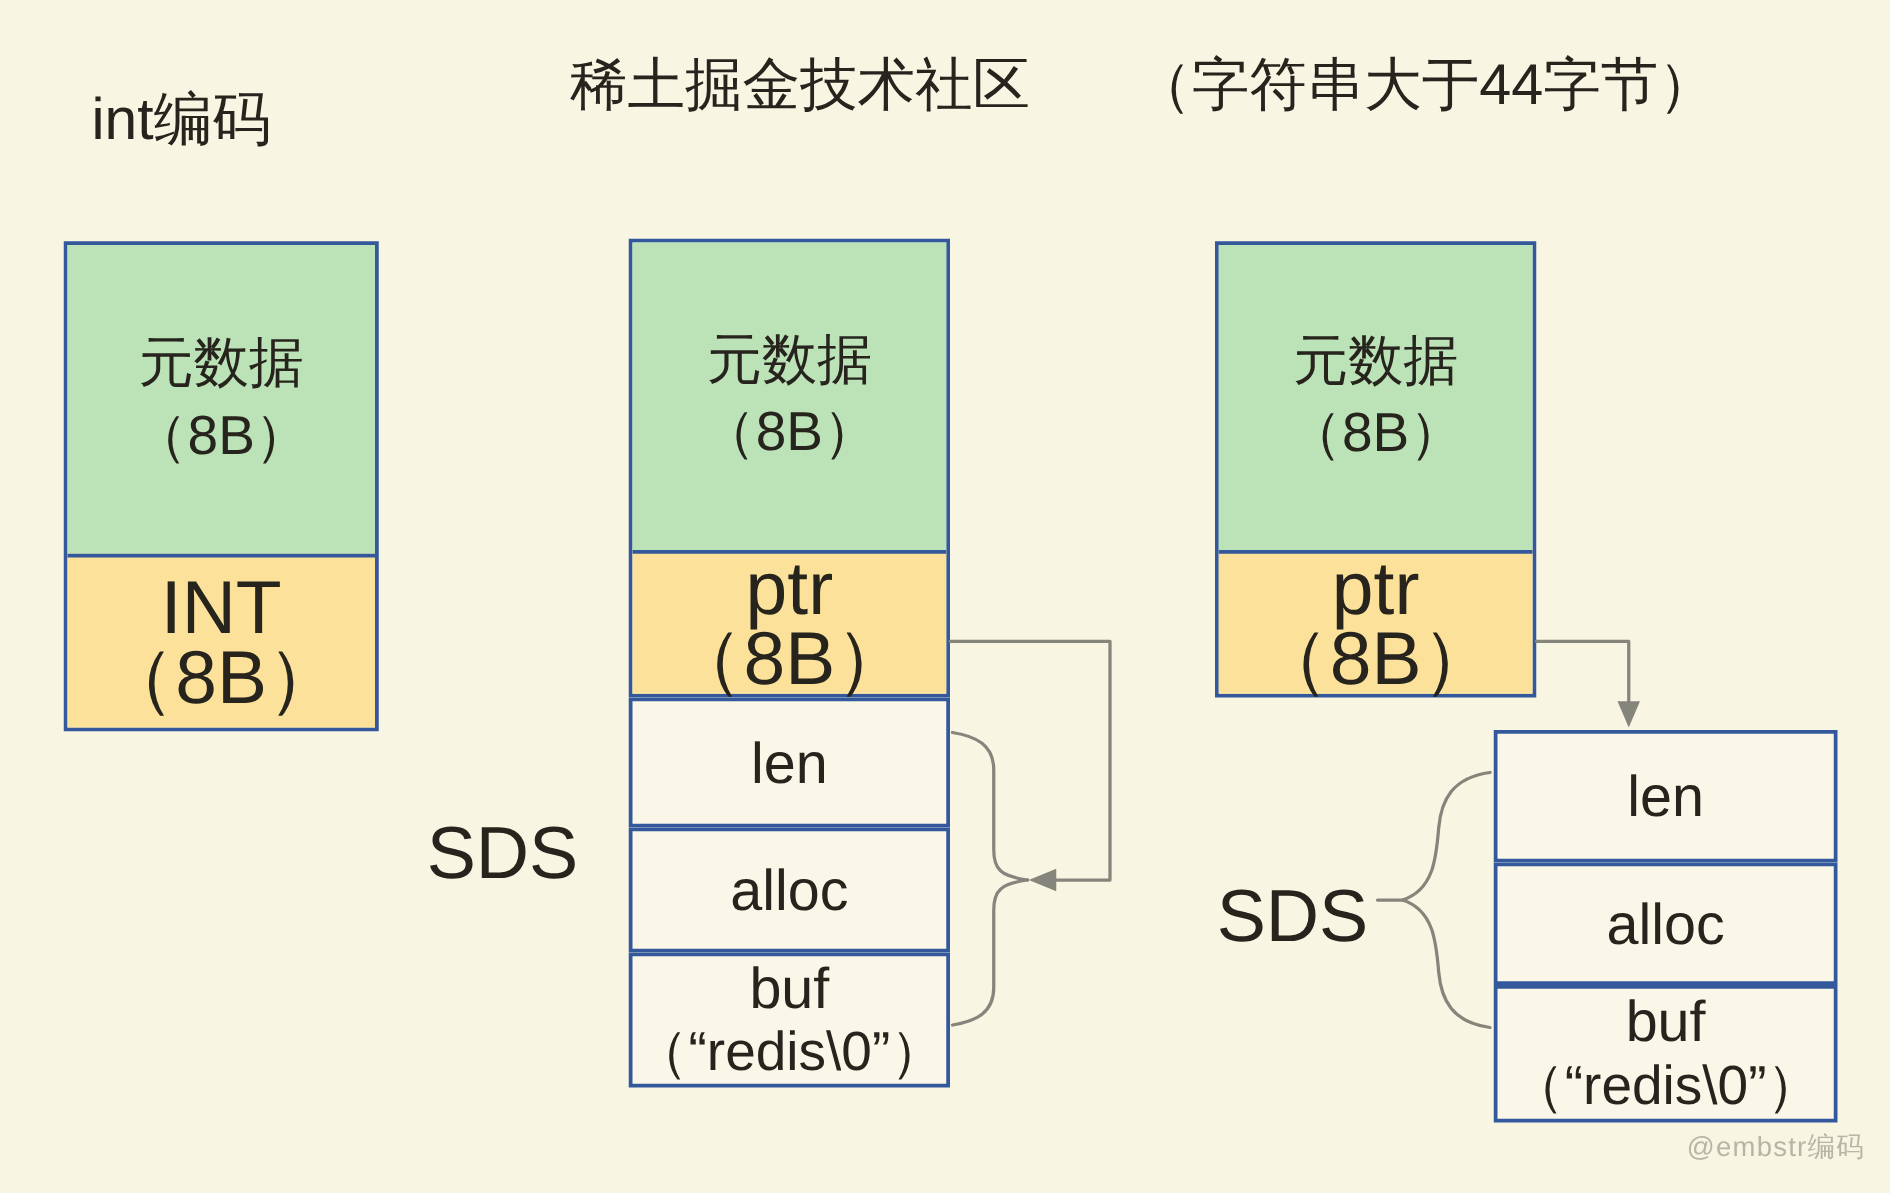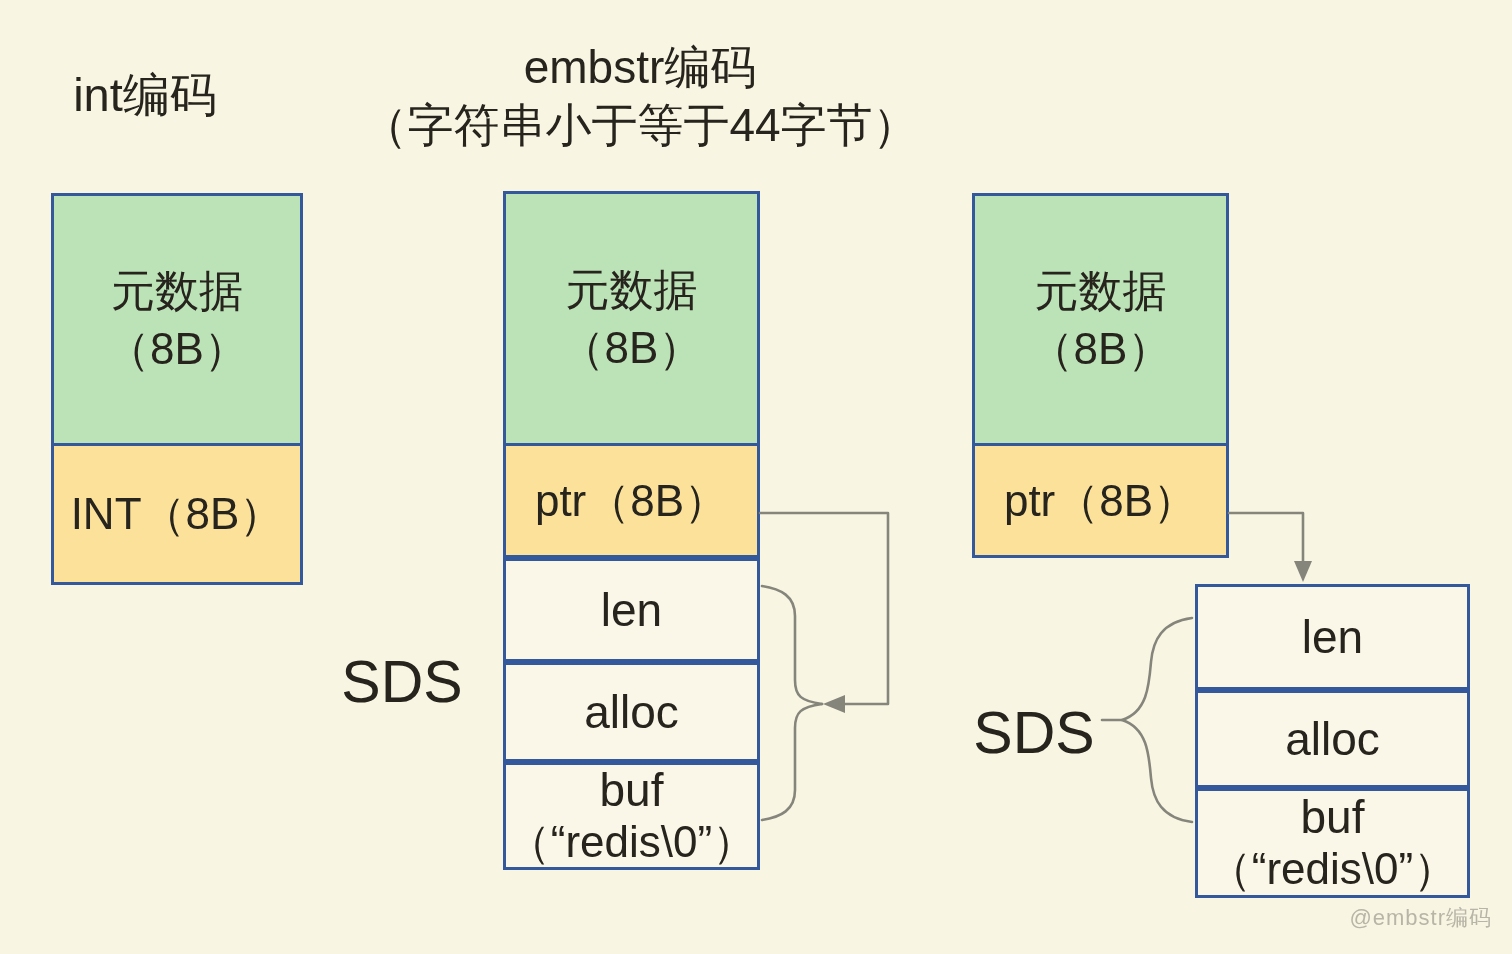--- a/index.html
+++ b/index.html
@@ -30,22 +30,22 @@
   .obj-box{position:absolute;border:3px solid var(--box-border);display:flex;flex-direction:column;}
   .obj-box .meta{
     background:var(--metadata-fill);
     display:flex;flex-direction:column;align-items:center;justify-content:center;
     font-size:44px;line-height:58px;
   }
   .obj-box .val{
     background:var(--pointer-fill);
     border-top:3px solid var(--box-border);
     flex:1;
-    display:flex;flex-direction:row;align-items:center;justify-content:center;
-    font-size:44px;line-height:56px;
+    display:flex;flex-direction:column;align-items:center;justify-content:center;
+    font-size:60px;line-height:56px;
   }
   .box-int{left:51px;top:193px;width:252px;height:392px;}
   .box-int .meta{height:247px;}
   .box-embstr{left:503px;top:191px;width:257px;height:367px;}
   .box-embstr .meta{height:249px;}
   .box-raw{left:972px;top:193px;width:257px;height:365px;}
   .box-raw .meta{height:247px;}
 
   .field{
     position:absolute;background:var(--field-fill);
@@ -70,24 +70,24 @@
 </style>
 </head>
 <body>
 
 <div class="canvas">
 
   <div class="title title-int">
     <div>int编码</div>
   </div>
   <div class="title title-embstr">
-    <div>embstr编码</div>
-    <div>（字符串小于等于44字节）</div>
+    <div>稀土掘金技术社区</div>
   </div>
   <div class="title title-raw">
+    <div>（字符串大于44字节）</div>
   </div>
 
   <div class="obj-box box-int">
     <div class="meta">
       <div>元数据</div>
       <div>（8B）</div>
     </div>
     <div class="val">
       <div>INT</div>
       <div>（8B）</div>

